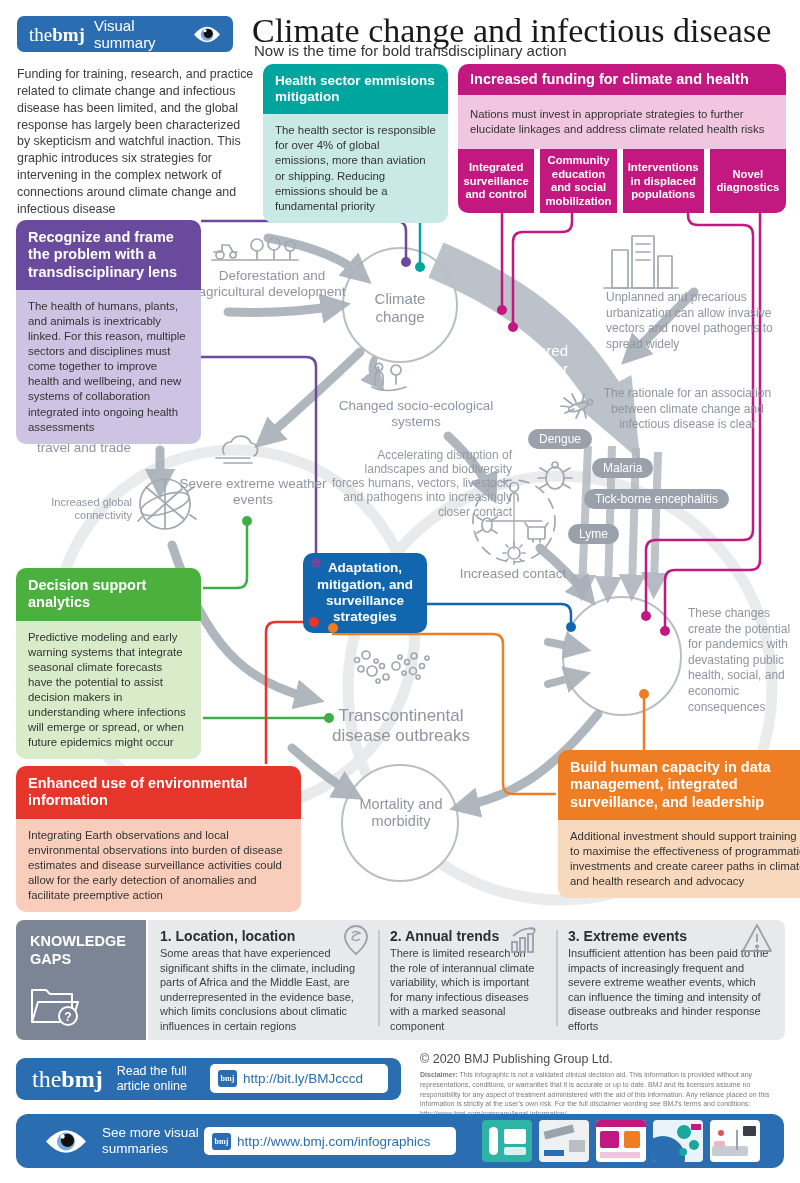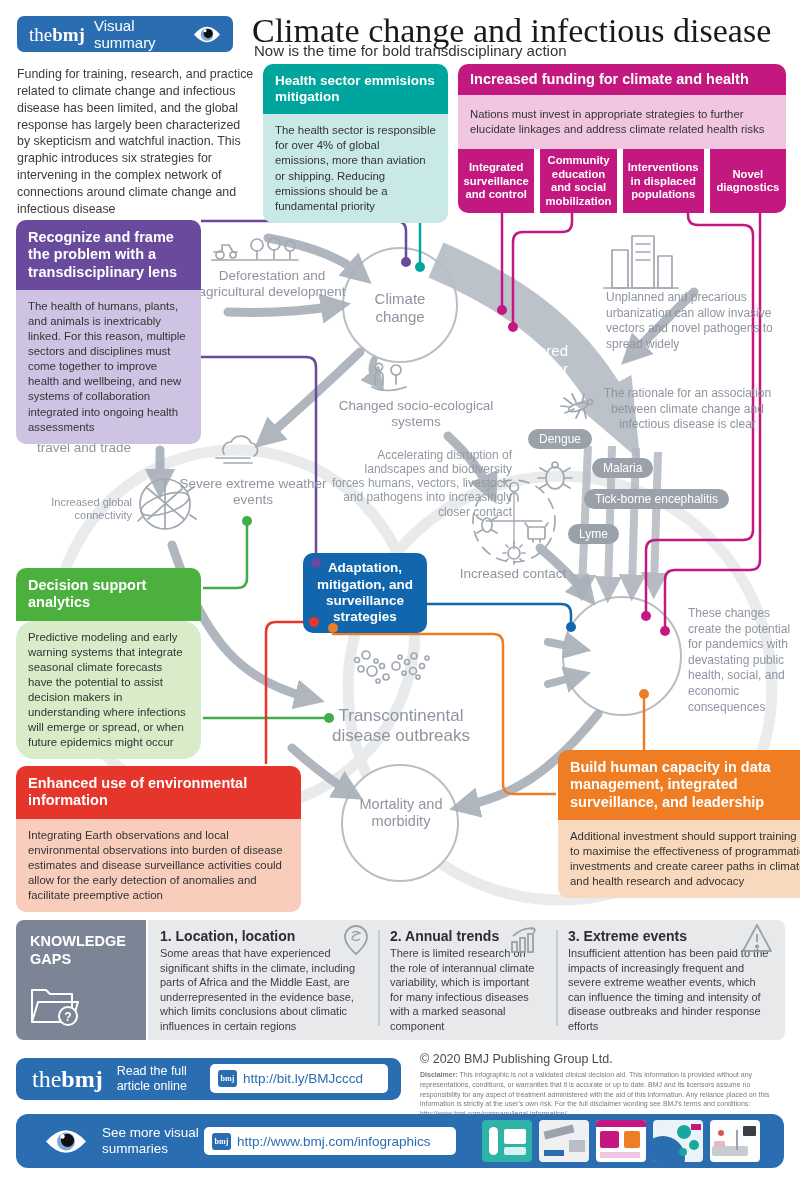--- a/index.html
+++ b/index.html
@@ -204,21 +204,21 @@
     </div>
   </div>
 
   <div class="box" style="left:16px;top:200px;width:185px;margin-top:20px;">
     <div class="box-h" style="background:#6a4a9d;font-size:14.5px;">Recognize and frame the problem with a transdisciplinary lens</div>
     <div class="box-b" style="background:#cec3e3;">The health of humans, plants, and animals is inextricably linked. For this reason, multiple sectors and disciplines must come together to improve health and wellbeing, and new systems of collaboration integrated into ongoing health assessments</div>
   </div>
 
   <div class="box" style="left:16px;top:568px;width:185px;">
     <div class="box-h" style="background:#4cb03f;font-size:14.5px;">Decision support analytics</div>
-    <div class="box-b" style="background:#d8ecca;border-radius:18px;">Predictive modeling and early warning systems that integrate seasonal climate forecasts have the potential to assist decision makers in understanding where infections will emerge or spread, or when future epidemics might occur</div>
+    <div class="box-b" style="background:#d8ecca;">Predictive modeling and early warning systems that integrate seasonal climate forecasts have the potential to assist decision makers in understanding where infections will emerge or spread, or when future epidemics might occur</div>
   </div>
 
   <div class="box" style="left:16px;top:766px;width:285px;">
     <div class="box-h" style="background:#e6362c;font-size:14.5px;">Enhanced use of environmental information</div>
     <div class="box-b" style="background:#f8cdbb;">Integrating Earth observations and local environmental observations into burden of disease estimates and disease surveillance activities could allow for the early detection of anomalies and facilitate preemptive action</div>
   </div>
 
   <div class="box" style="left:558px;top:750px;width:260px;">
     <div class="box-h" style="background:#ee7d23;font-size:14.5px;">Build human capacity in data management, integrated surveillance, and leadership</div>
     <div class="box-b" style="background:#f9d9bd;">Additional investment should support training to maximise the effectiveness of programmatic investments and create career paths in climate and health research and advocacy</div>

